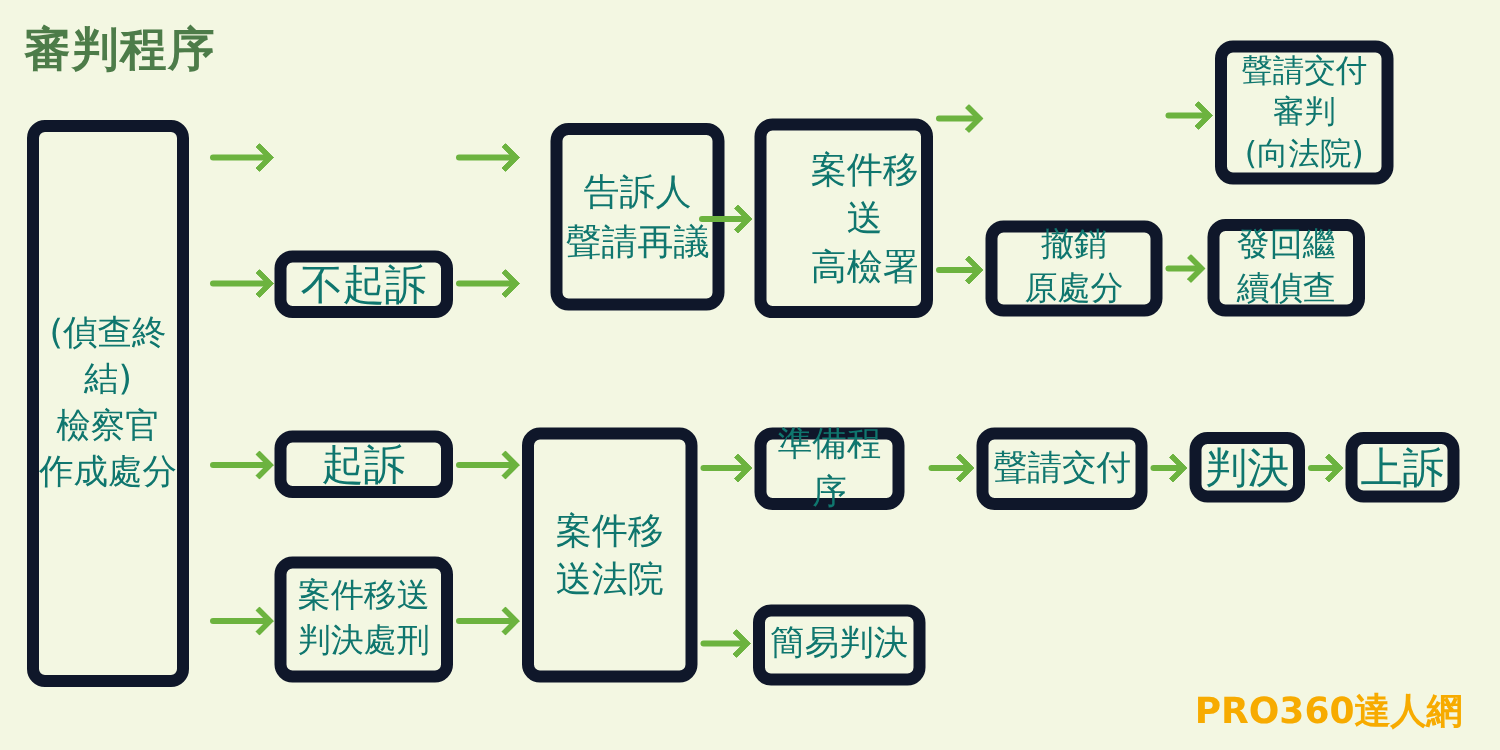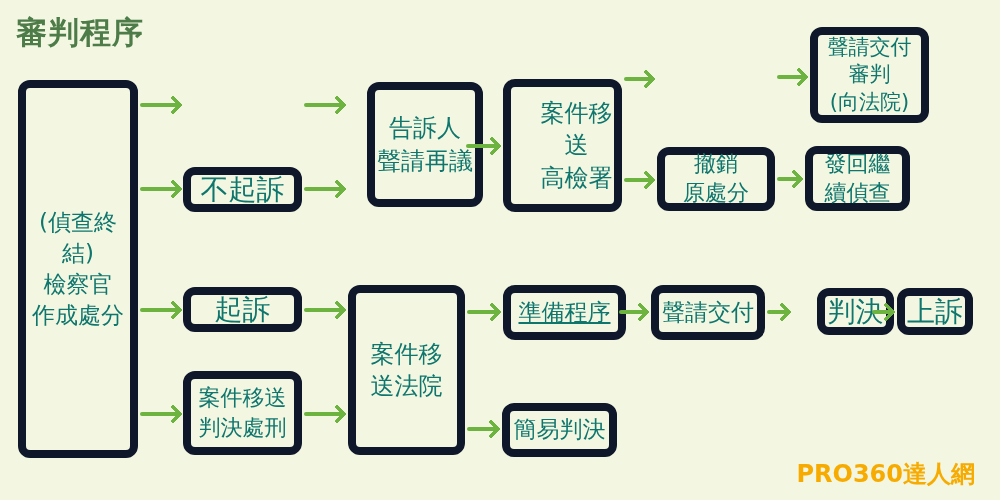--- a/index.html
+++ b/index.html
@@ -61,21 +61,21 @@
     color: #f7ab00;
   }
 </style>
 </head>
 <body>
 
 <div class="canvas">
 
   <div class="title">審判程序</div>
 
-  <div class="node" style="left:18px;top:80px;width:120px;height:378px;font-size:23px;">(偵查終結)
+  <div class="node" style="left:18px;top:80px;width:108px;height:378px;font-size:23px;">(偵查終結)
 檢察官
 作成處分</div>
 
 
   <div class="node" style="left:183px;top:167px;width:119px;height:45px;font-size:28px;">不起訴</div>
 
   <div class="node" style="left:348px;top:82px;width:116px;height:125px;font-size:24px;margin-left:19px;">告訴人
 聲請再議</div>
 
   <div class="node" style="left:503px;top:79px;width:119px;height:133px;font-size:24px;padding-left:28px;">案件移送
@@ -93,25 +93,25 @@
 續偵查</div>
 
   <div class="node" style="left:183px;top:287px;width:119px;height:45px;font-size:28px;">起訴</div>
 
   <div class="node" style="left:183px;top:371px;width:119px;height:84px;font-size:22px;">案件移送
 判決處刑</div>
 
   <div class="node" style="left:348px;top:285px;width:117px;height:170px;font-size:24px;">案件移
 送法院</div>
 
-  <div class="node" style="left:503px;top:285px;width:123px;height:55px;font-size:23px;text-decoration:underline;">準備程序</div>
+  <div class="node" style="left:503px;top:285px;width:100px;height:55px;font-size:23px;">準備程序</div>
 
   <div class="node" style="left:651px;top:285px;width:114px;height:55px;font-size:23px;">聲請交付</div>
 
-  <div class="node" style="left:793px;top:288px;width:77px;height:47px;font-size:28px;margin-left:24px;">判決</div>
+  <div class="node" style="left:793px;top:288px;width:77px;height:47px;font-size:28px;">判決</div>
 
   <div class="node" style="left:897px;top:288px;width:76px;height:47px;font-size:28px;">上訴</div>
 
   <div class="node" style="left:502px;top:403px;width:115px;height:54px;font-size:23px;">簡易判決</div>
 
   <div class="arrow" style="left:140px;top:97px;width:42px;"></div>
   <div class="arrow" style="left:140px;top:181px;width:42px;"></div>
   <div class="arrow" style="left:140px;top:302px;width:42px;"></div>
   <div class="arrow" style="left:140px;top:406px;width:42px;"></div>
   <div class="arrow" style="left:304px;top:97px;width:42px;"></div>

